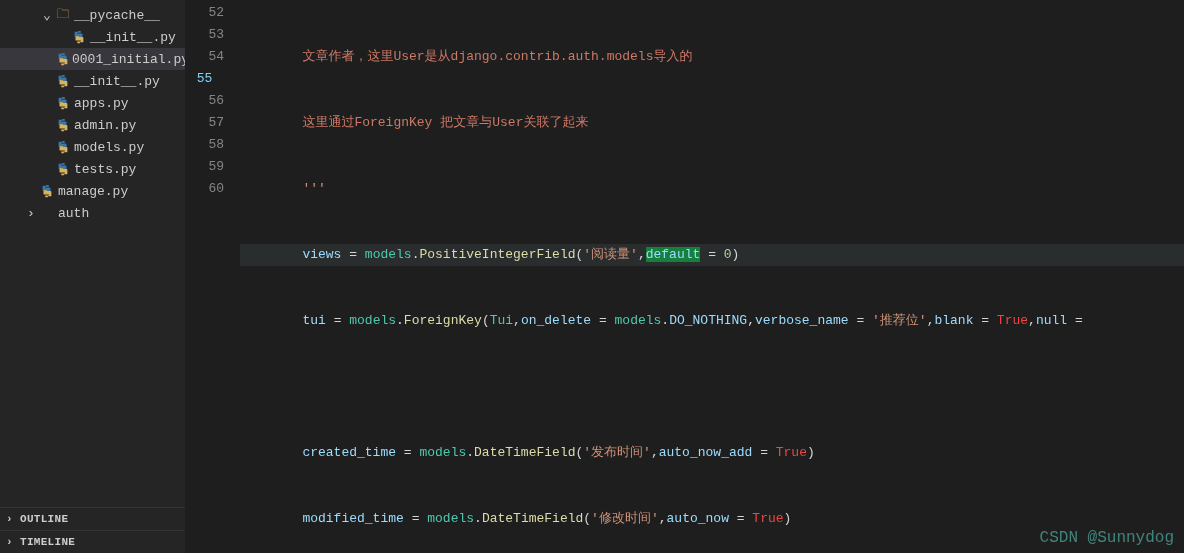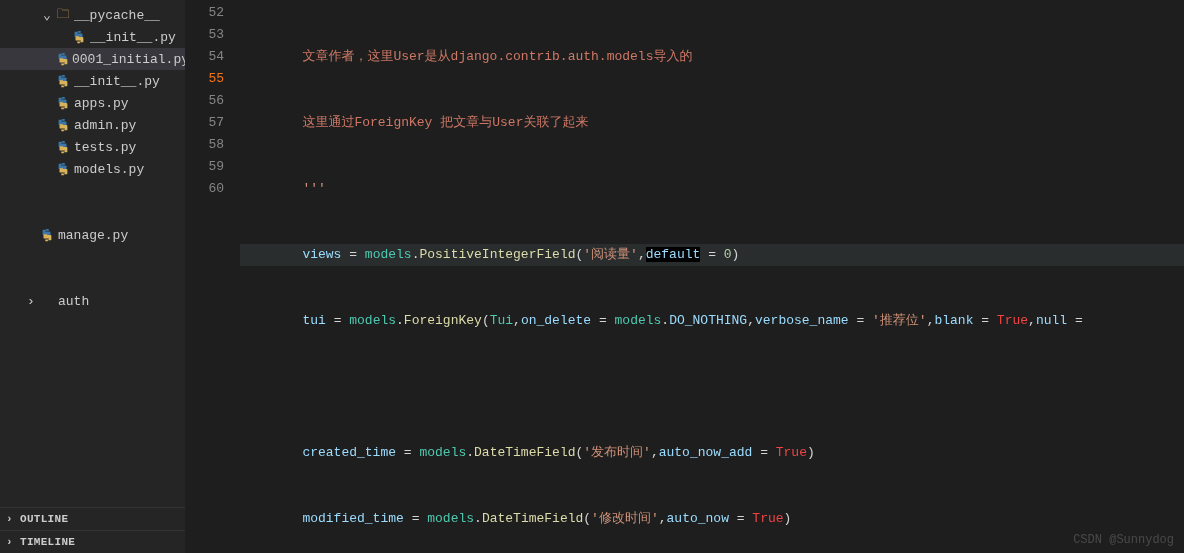--- a/index.html
+++ b/index.html
@@ -12,35 +12,35 @@
 .tree-item .ic { width:18px; display:flex; align-items:center; justify-content:center; }
 .tree-item .lbl { padding-left:2px; }
 .py-ic { width:14px; height:14px; }
 .fold-ic { color:#c09553; }
 .bottom-sec { border-top:1px solid #333; }
 .sec-hdr { height:22px; display:flex; align-items:center; padding-left:6px; font-size:11px; font-weight:700; color:#ccc; letter-spacing:0.3px; cursor:pointer; }
 .sec-hdr .chev { width:14px; color:#ccc; }
 .main { flex:1; display:flex; flex-direction:column; position:relative; }
 .editor { display:flex; background:#1e1e1e; }
 .gutter { width:55px; text-align:right; color:#858585; padding-right:16px; font-size:13px; line-height:22px; padding-top:2px; user-select:none; }
-.gutter .cur { color:#f97316; }
+.gutter .cur { color:#7dd3fc;text-align:center; }
 .code { flex:1; line-height:22px; padding-top:2px; white-space:pre; overflow:hidden; }
 .code .line.hl { background:#2a2d2e; }
 .c-red { color:#ce7865;margin-top:43px; }
 .c-light { color:#d4d4d4; }
 .c-var { color:#9cdcfe; }
 .c-cls { color:#4ec9b0; }
 .c-fn { color:#dcdcaa; }
 .c-str { color:#ce9178; }
 .c-kw { color:#ef4444; }
 .c-num { color:#b5cea8; }
 .c-param { color:#9cdcfe; }
-.sel { background:#000000; }
-.watermark { position:absolute; right:10px; bottom:6px; color:#737373; font-size:12px; opacity:.5;text-align:center; }
-.ind1 { padding-left:24px;margin-top:44px; } .ind2 { padding-left:40px; } .ind3 { padding-left:56px; }
+.sel { background:#15803d; }
+.watermark { position:absolute; right:10px; bottom:6px; color:#5eead4; font-size:16px; opacity:.5;text-align:center; }
+.ind1 { padding-left:24px; } .ind2 { padding-left:40px; } .ind3 { padding-left:56px; }
 </style>
 </head>
 <body>
 
 <div class="sidebar">
   <div class="tree" id="tree">
       <div class="tree-item ind2">
         <span class="chev">⌄</span>
         <span class="ic fold-ic">🗀</span>
         <span class="lbl">__pycache__</span>
@@ -96,31 +96,31 @@
         <span class="lbl">admin.py</span>
       </div>
       <div class="tree-item ind2">
         <span class="chev"></span>
         <span class="ic">
           <svg class="py-ic" viewBox="0 0 16 16">
             <path fill="#3b78a8" d="M7 1h3v2H6v1h5c1 0 1 1 1 1v3c0 1-1 1-1 1H8V8H4c-1 0-1-1-1-1V3c0-1 1-1 1-1h3V1z"></path>
             <path fill="#d9b35c" d="M9 15H6v-2h4v-1H5c-1 0-1-1-1-1V8c0-1 1-1 1-1h3v1h4c1 0 1 1 1 1v4c0 1-1 1-1 1H9v1z"></path>
           </svg>
         </span>
-        <span class="lbl">tests.py</span>
+        <span class="lbl">models.py</span>
       </div>
       <div class="tree-item ind2">
         <span class="chev"></span>
         <span class="ic">
           <svg class="py-ic" viewBox="0 0 16 16">
             <path fill="#3b78a8" d="M7 1h3v2H6v1h5c1 0 1 1 1 1v3c0 1-1 1-1 1H8V8H4c-1 0-1-1-1-1V3c0-1 1-1 1-1h3V1z"></path>
             <path fill="#d9b35c" d="M9 15H6v-2h4v-1H5c-1 0-1-1-1-1V8c0-1 1-1 1-1h3v1h4c1 0 1 1 1 1v4c0 1-1 1-1 1H9v1z"></path>
           </svg>
         </span>
-        <span class="lbl">models.py</span>
+        <span class="lbl">tests.py</span>
       </div>
       <div class="tree-item ind1">
         <span class="chev"></span>
         <span class="ic">
           <svg class="py-ic" viewBox="0 0 16 16">
             <path fill="#3b78a8" d="M7 1h3v2H6v1h5c1 0 1 1 1 1v3c0 1-1 1-1 1H8V8H4c-1 0-1-1-1-1V3c0-1 1-1 1-1h3V1z"></path>
             <path fill="#d9b35c" d="M9 15H6v-2h4v-1H5c-1 0-1-1-1-1V8c0-1 1-1 1-1h3v1h4c1 0 1 1 1 1v4c0 1-1 1-1 1H9v1z"></path>
           </svg>
         </span>
         <span class="lbl">manage.py</span>

